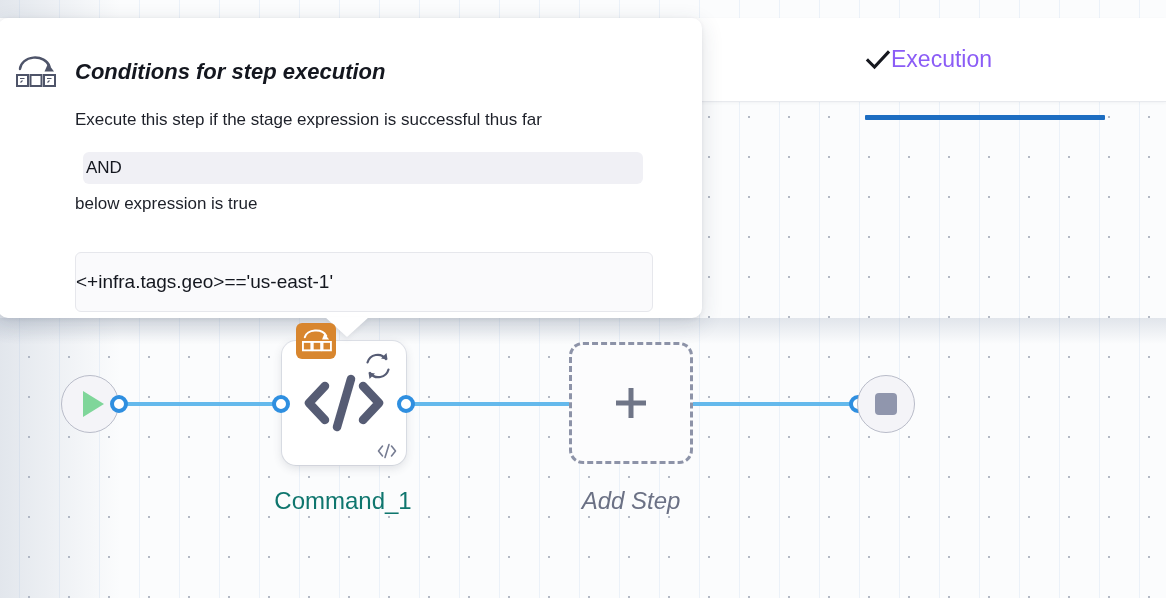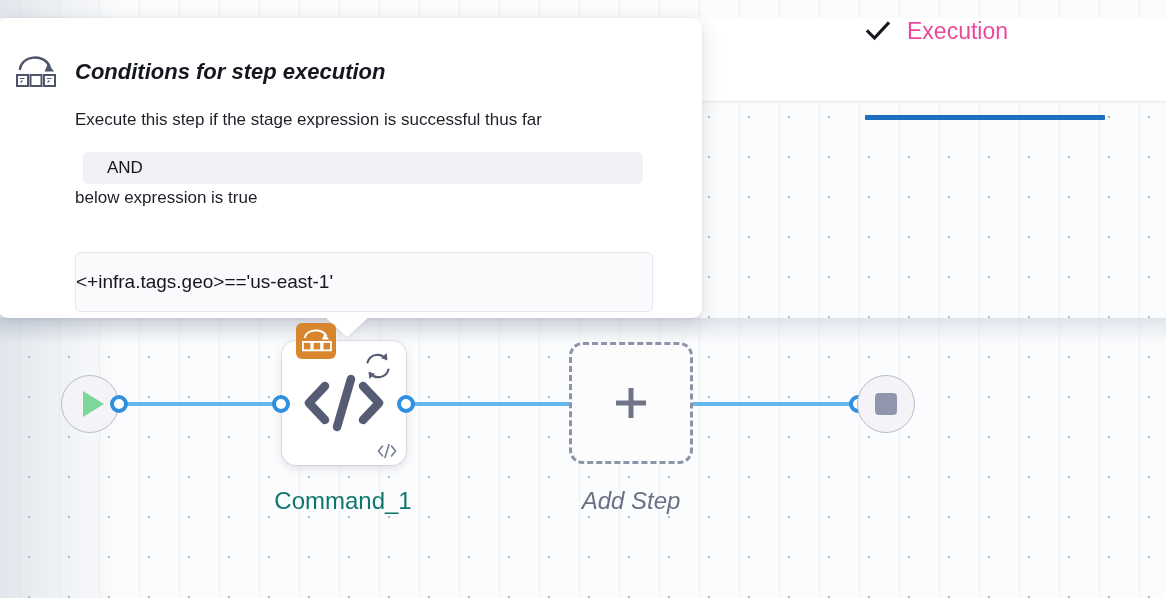--- a/index.html
+++ b/index.html
@@ -51,23 +51,23 @@
     width: 1166px; height: 83px;
     background: #ffffff;
     border-bottom: 1px solid #e8eaee;
     box-shadow: 0 1px 3px rgba(40,50,70,0.05);
   }
   .tab {
     position: absolute;
     top: 0;
     height: 83px;
     display: flex;
-    gap: 16px;
+    align-items: center;
     font-size: 23px;
-    color: #ec4899;
+    color: #8b5cf6;
     cursor: pointer;
     white-space: nowrap;
   }
   #tab-environment { left: 560px; }
   #tab-execution   { left: 865px; }
   .tab-underline {
     position: absolute;
     left: 865px;
     top: 97px;
     width: 240px;
@@ -272,30 +272,30 @@
   #condition-operator {
     position: absolute;
     left: 85px;
     top: 134px;
     width: 560px;
     height: 32px;
     background: #f0f0f5;
     border-radius: 6px;
     display: flex;
     align-items: center;
-    padding-left: 24px;
+    padding-left: 3px;
     box-sizing: border-box;
     font-size: 17px;
     color: #14171f;
     cursor: pointer;
   }
   #condition-subtext {
     position: absolute;
     left: 77px;
-    top: 170px;
+    top: 176px;
     font-size: 17px;
     color: #1d2029;
     white-space: nowrap;
   }
   #condition-expression {
     position: absolute;
     left: 77px;
     top: 234px;
     width: 578px;
     height: 60px;

